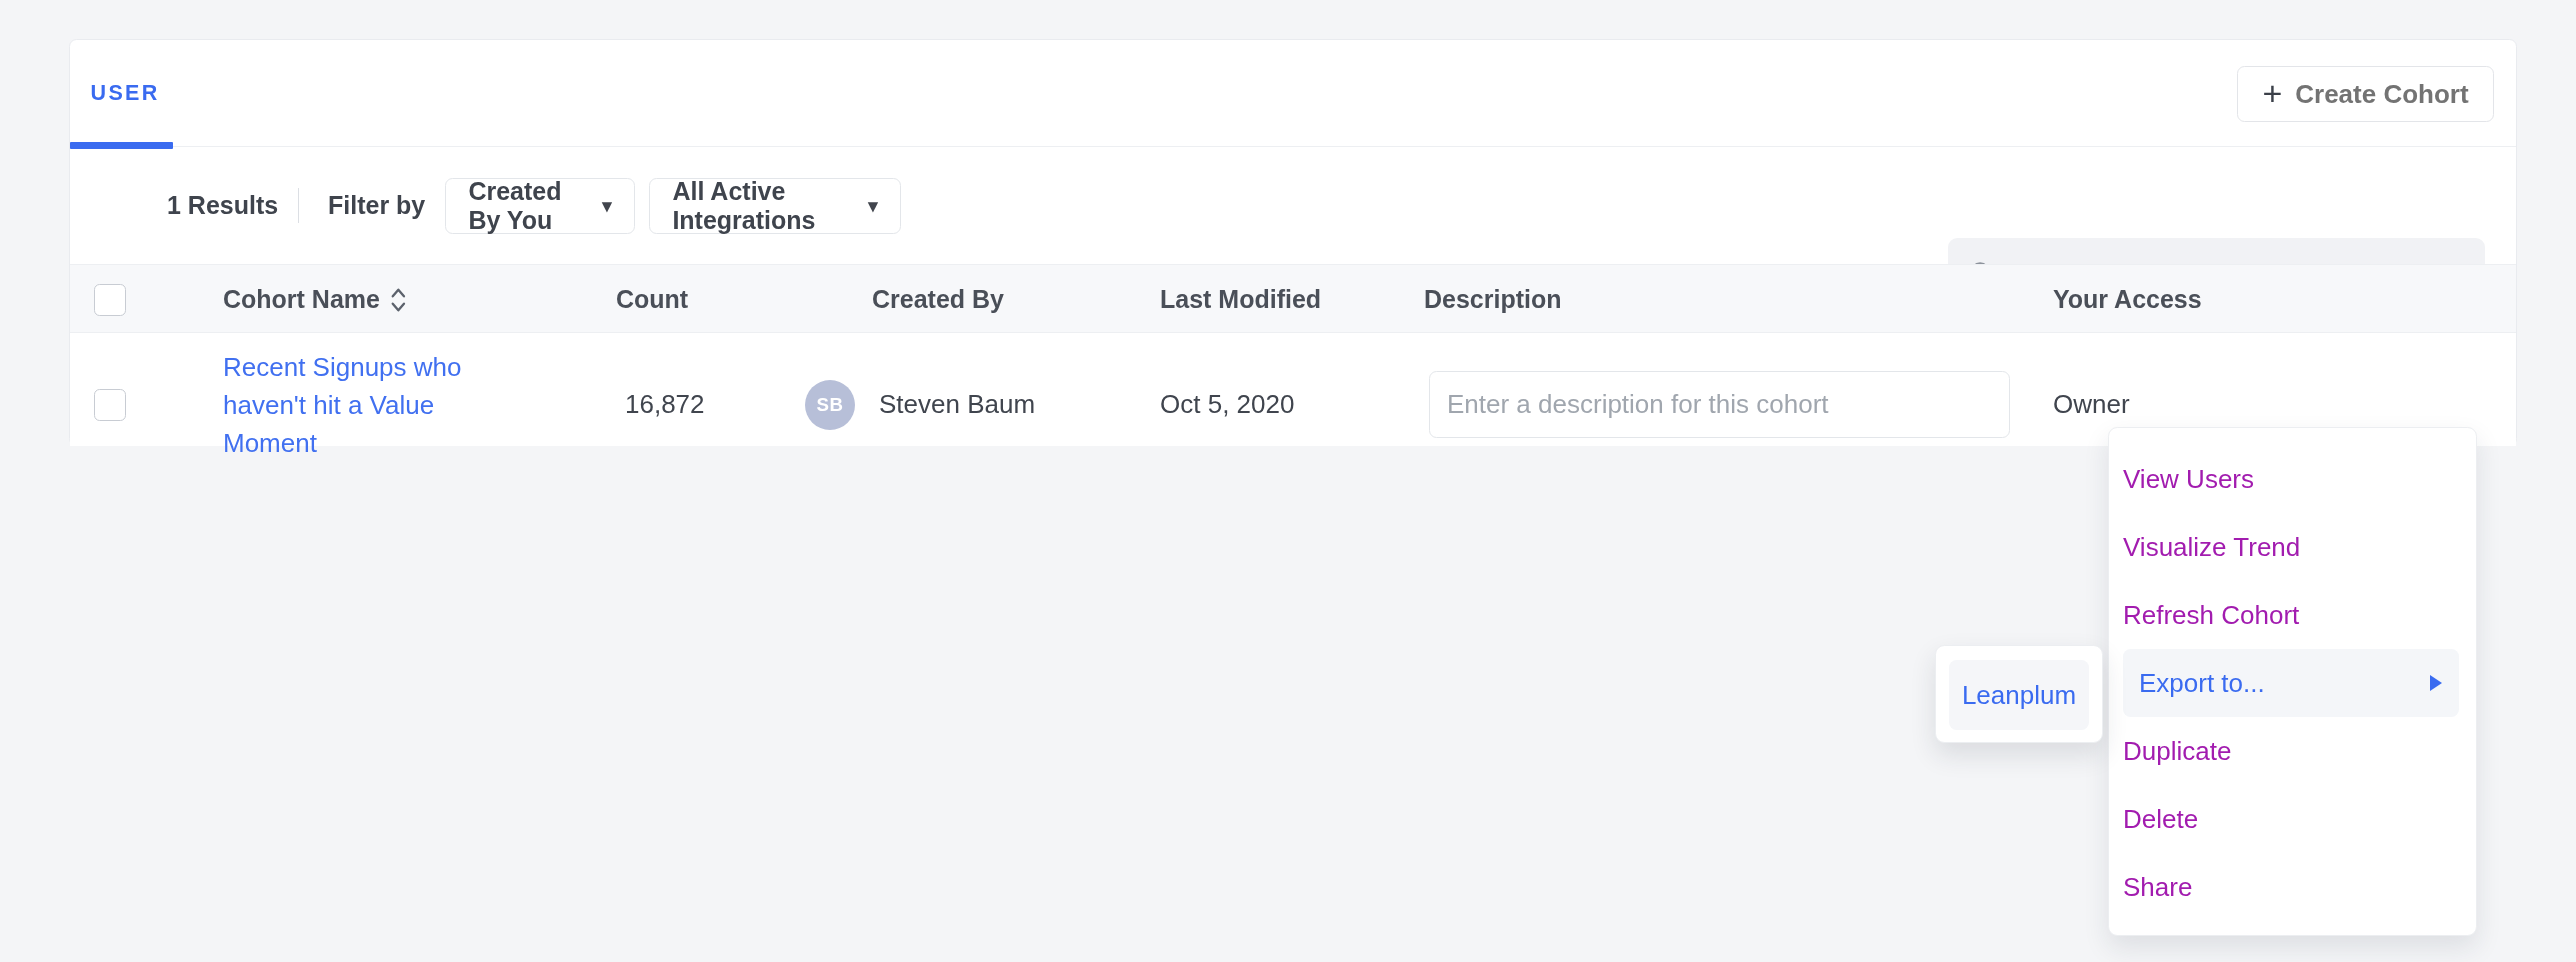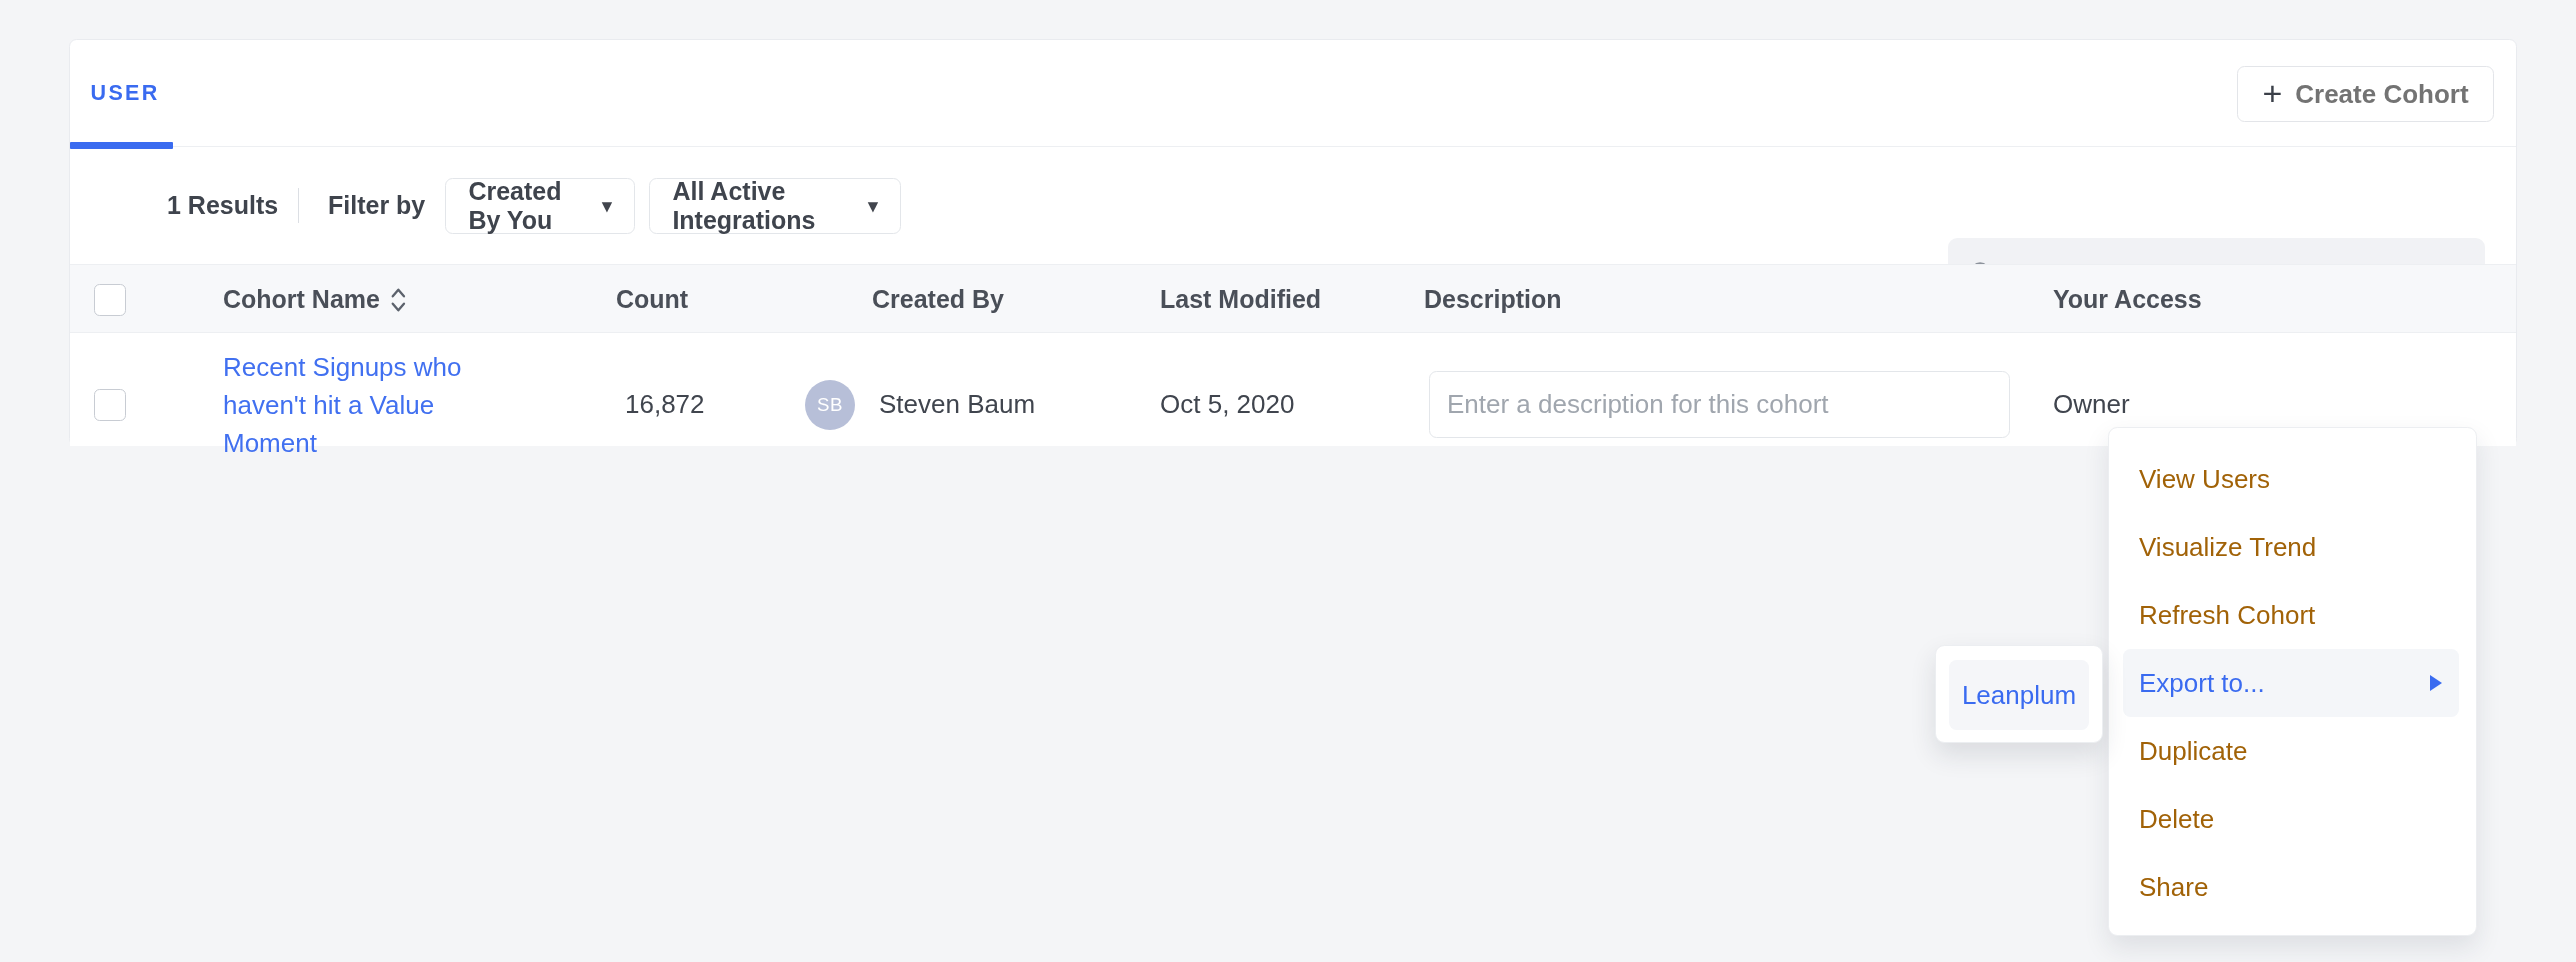--- a/index.html
+++ b/index.html
@@ -81,21 +81,21 @@
   .checkbox {
     width:32px; height:32px; background:#fff; border:1.9px solid #c8ccd3; border-radius:5.6px;
     cursor:pointer;
   }
   .cohort-link {
     color:#4170f0; font-size:26px; line-height:38px; width:252px; cursor:pointer;
   }
   .avatar {
     width:50px; height:50px; border-radius:50%; background:#b7bfd8;
     display:flex; align-items:center; justify-content:center;
-    color:#fff; font-size:18.7px; font-weight:normal; letter-spacing:0.5px;
+    color:#fff; font-size:18.7px; font-weight:bold; letter-spacing:0.5px;
   }
   .desc-input {
     width:581px; height:67px; border:0.9px solid #e3e6ea; border-radius:7.5px;
     padding:0 17px; font-family:"Liberation Sans", sans-serif;
     font-size:26px; color:#3e434c; outline:none; background:#fff;margin-left:20px;
   }
   .desc-input::placeholder { color:#a0a6ae; }
   .dots-btn {
     position:absolute; left:2336px; top:323px; width:71px; height:56px;
     background:#ccdcf9; border:1.9px solid #a8c2f3; border-radius:9.3px;
@@ -103,22 +103,22 @@
   }
   .dot { width:5.6px; height:5.6px; border:3.7px solid #2d64ee; border-radius:50%; background:transparent; }
   
   .menu {
     position:absolute; left:2108px; top:427px; width:369px; height:509px;
     background:#fff; border:0.9px solid #eceef1; border-radius:9.3px;
     box-shadow:0 11.2px 26px rgba(30,40,60,0.10);
     padding:17px 0; z-index:20;
   }
   .menu-item {
-    height:68px; display:flex; align-items:center; padding-left:30px;
-    font-size:26px; color:#a16207; cursor:pointer;
+    height:68px; display:flex; align-items:center; padding-left:14px;
+    font-size:26px; color:#a21caf; cursor:pointer;
   }
   .menu-item.active {
     margin:0 17px 0 14px; padding-left:16px; padding-right:17px;
     background:#f4f6f9; border-radius:7.5px; color:#3a6bf0;
     justify-content:space-between;
   }
   .submenu-arrow {
     width:0; height:0; border-top:8.4px solid transparent; border-bottom:8.4px solid transparent;
     border-left:12px solid #3a6bf0;
   }

